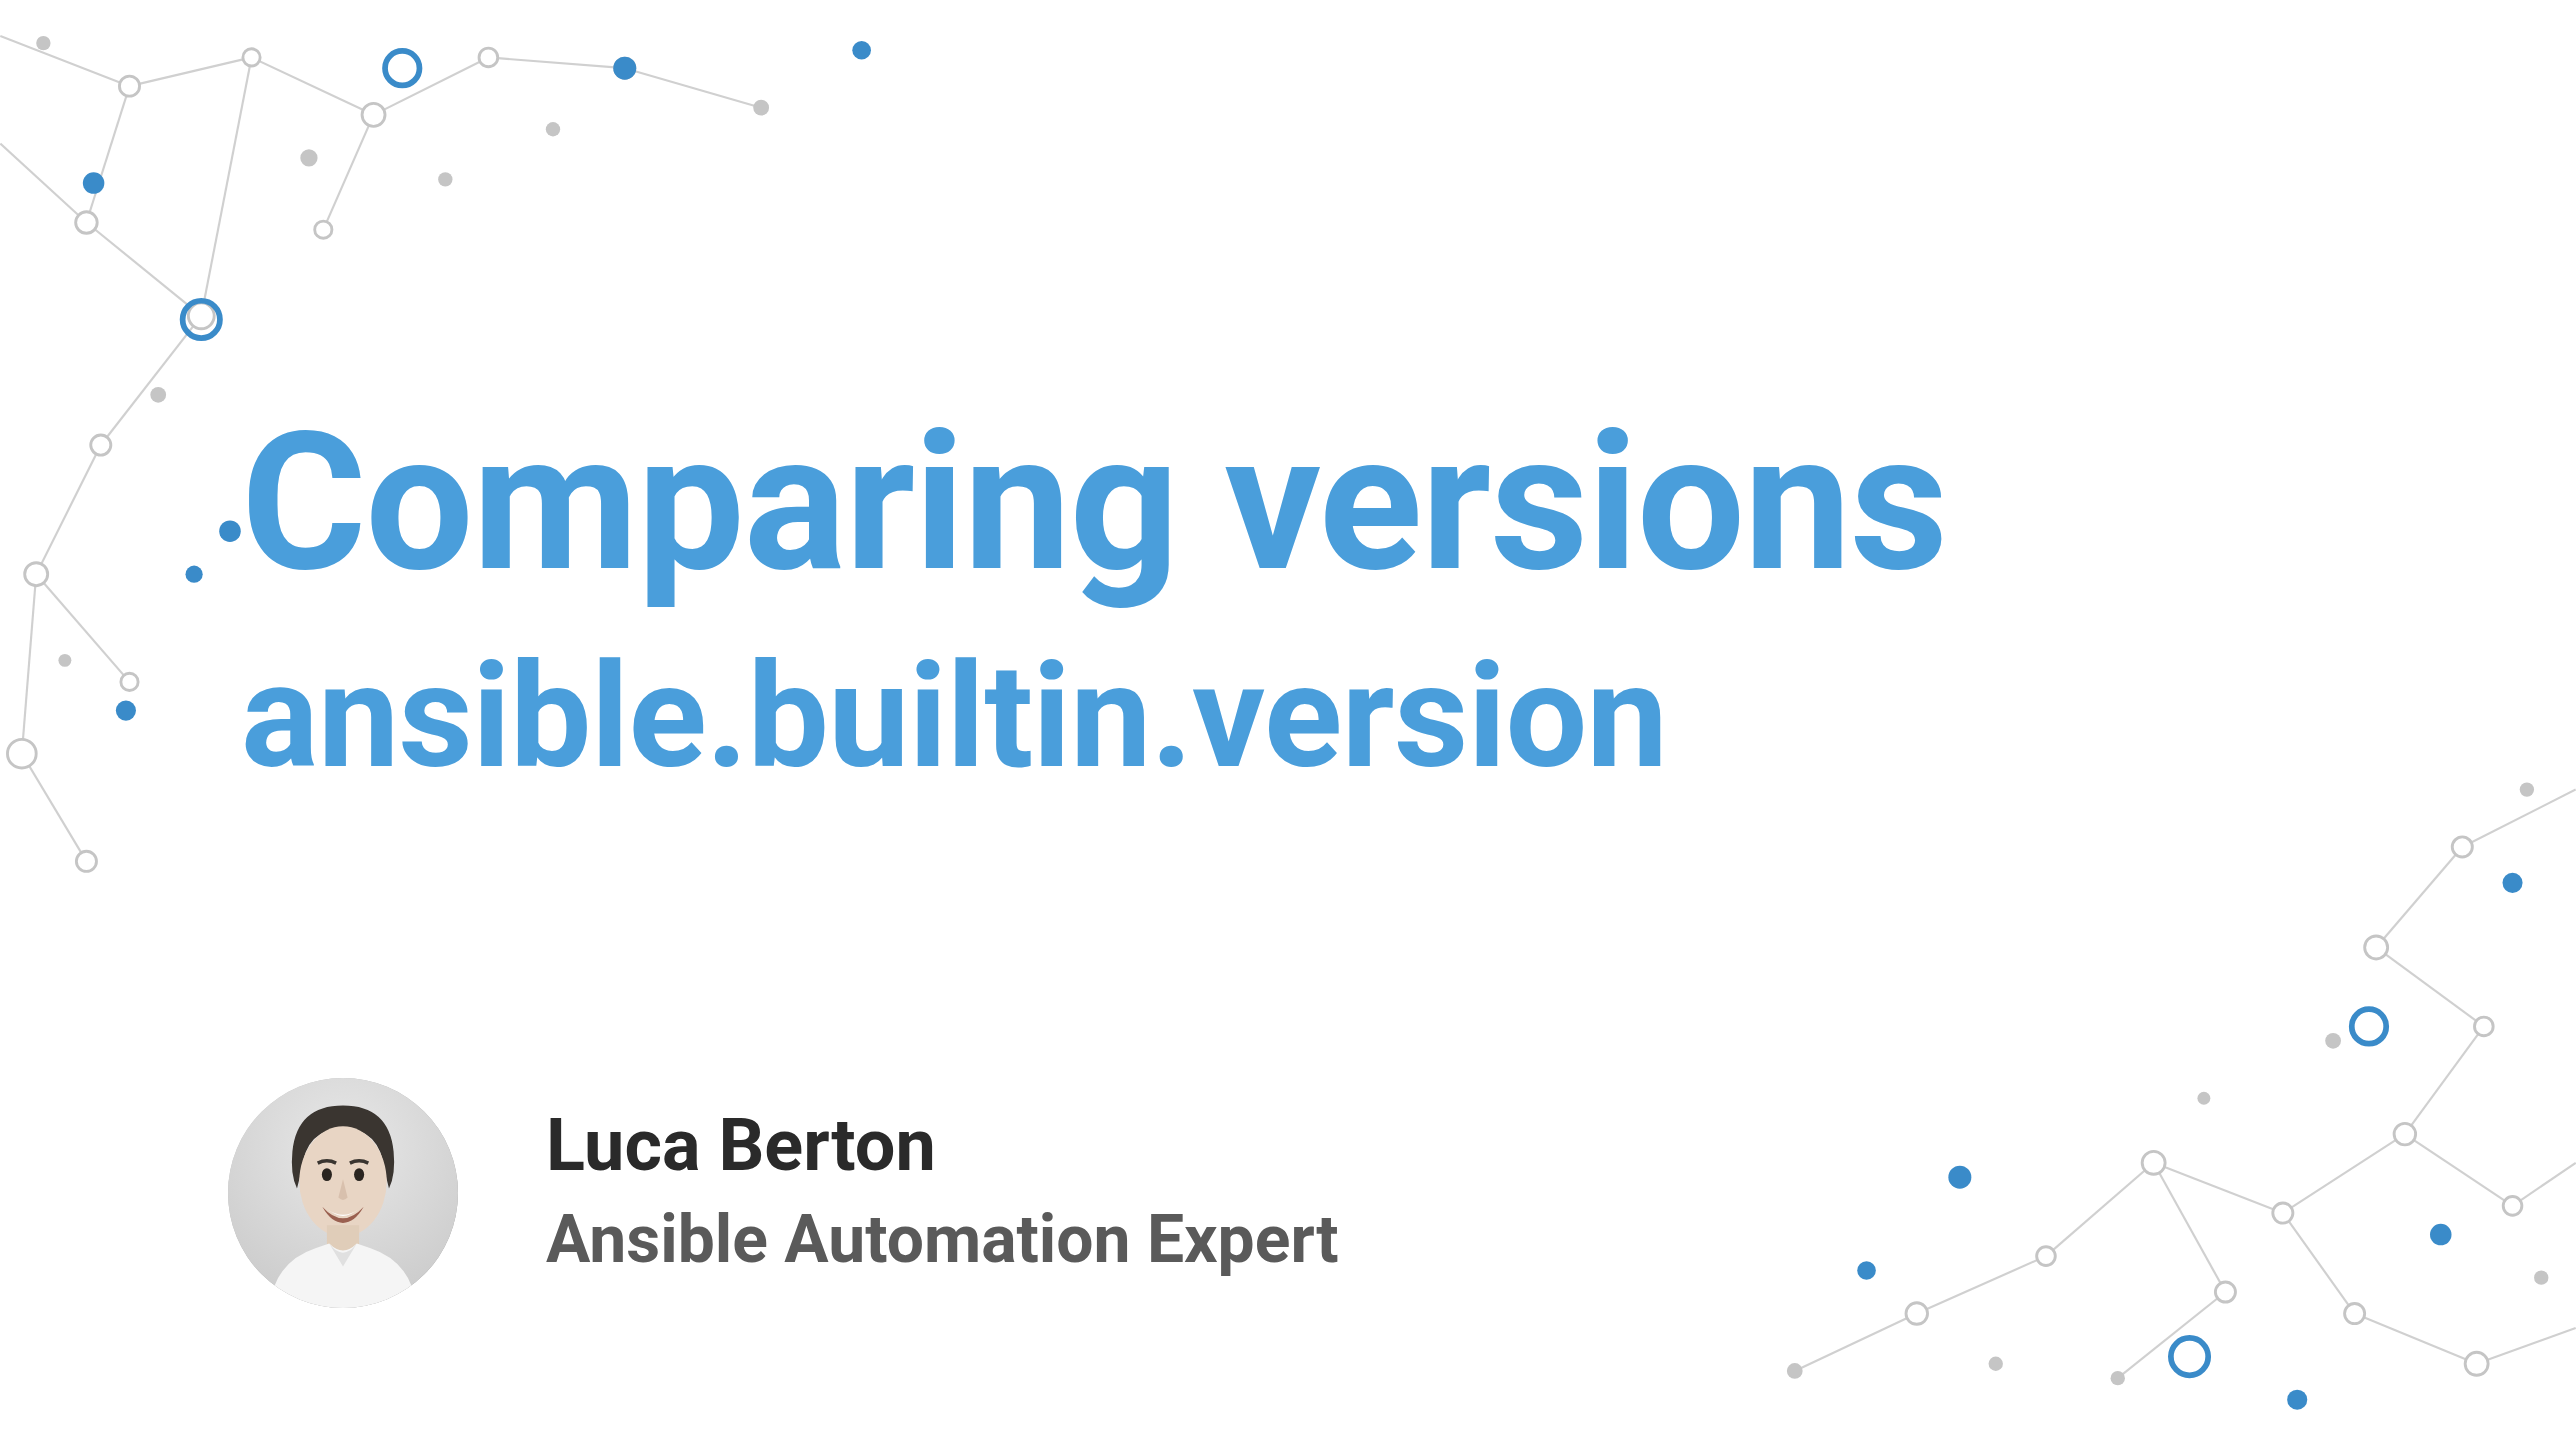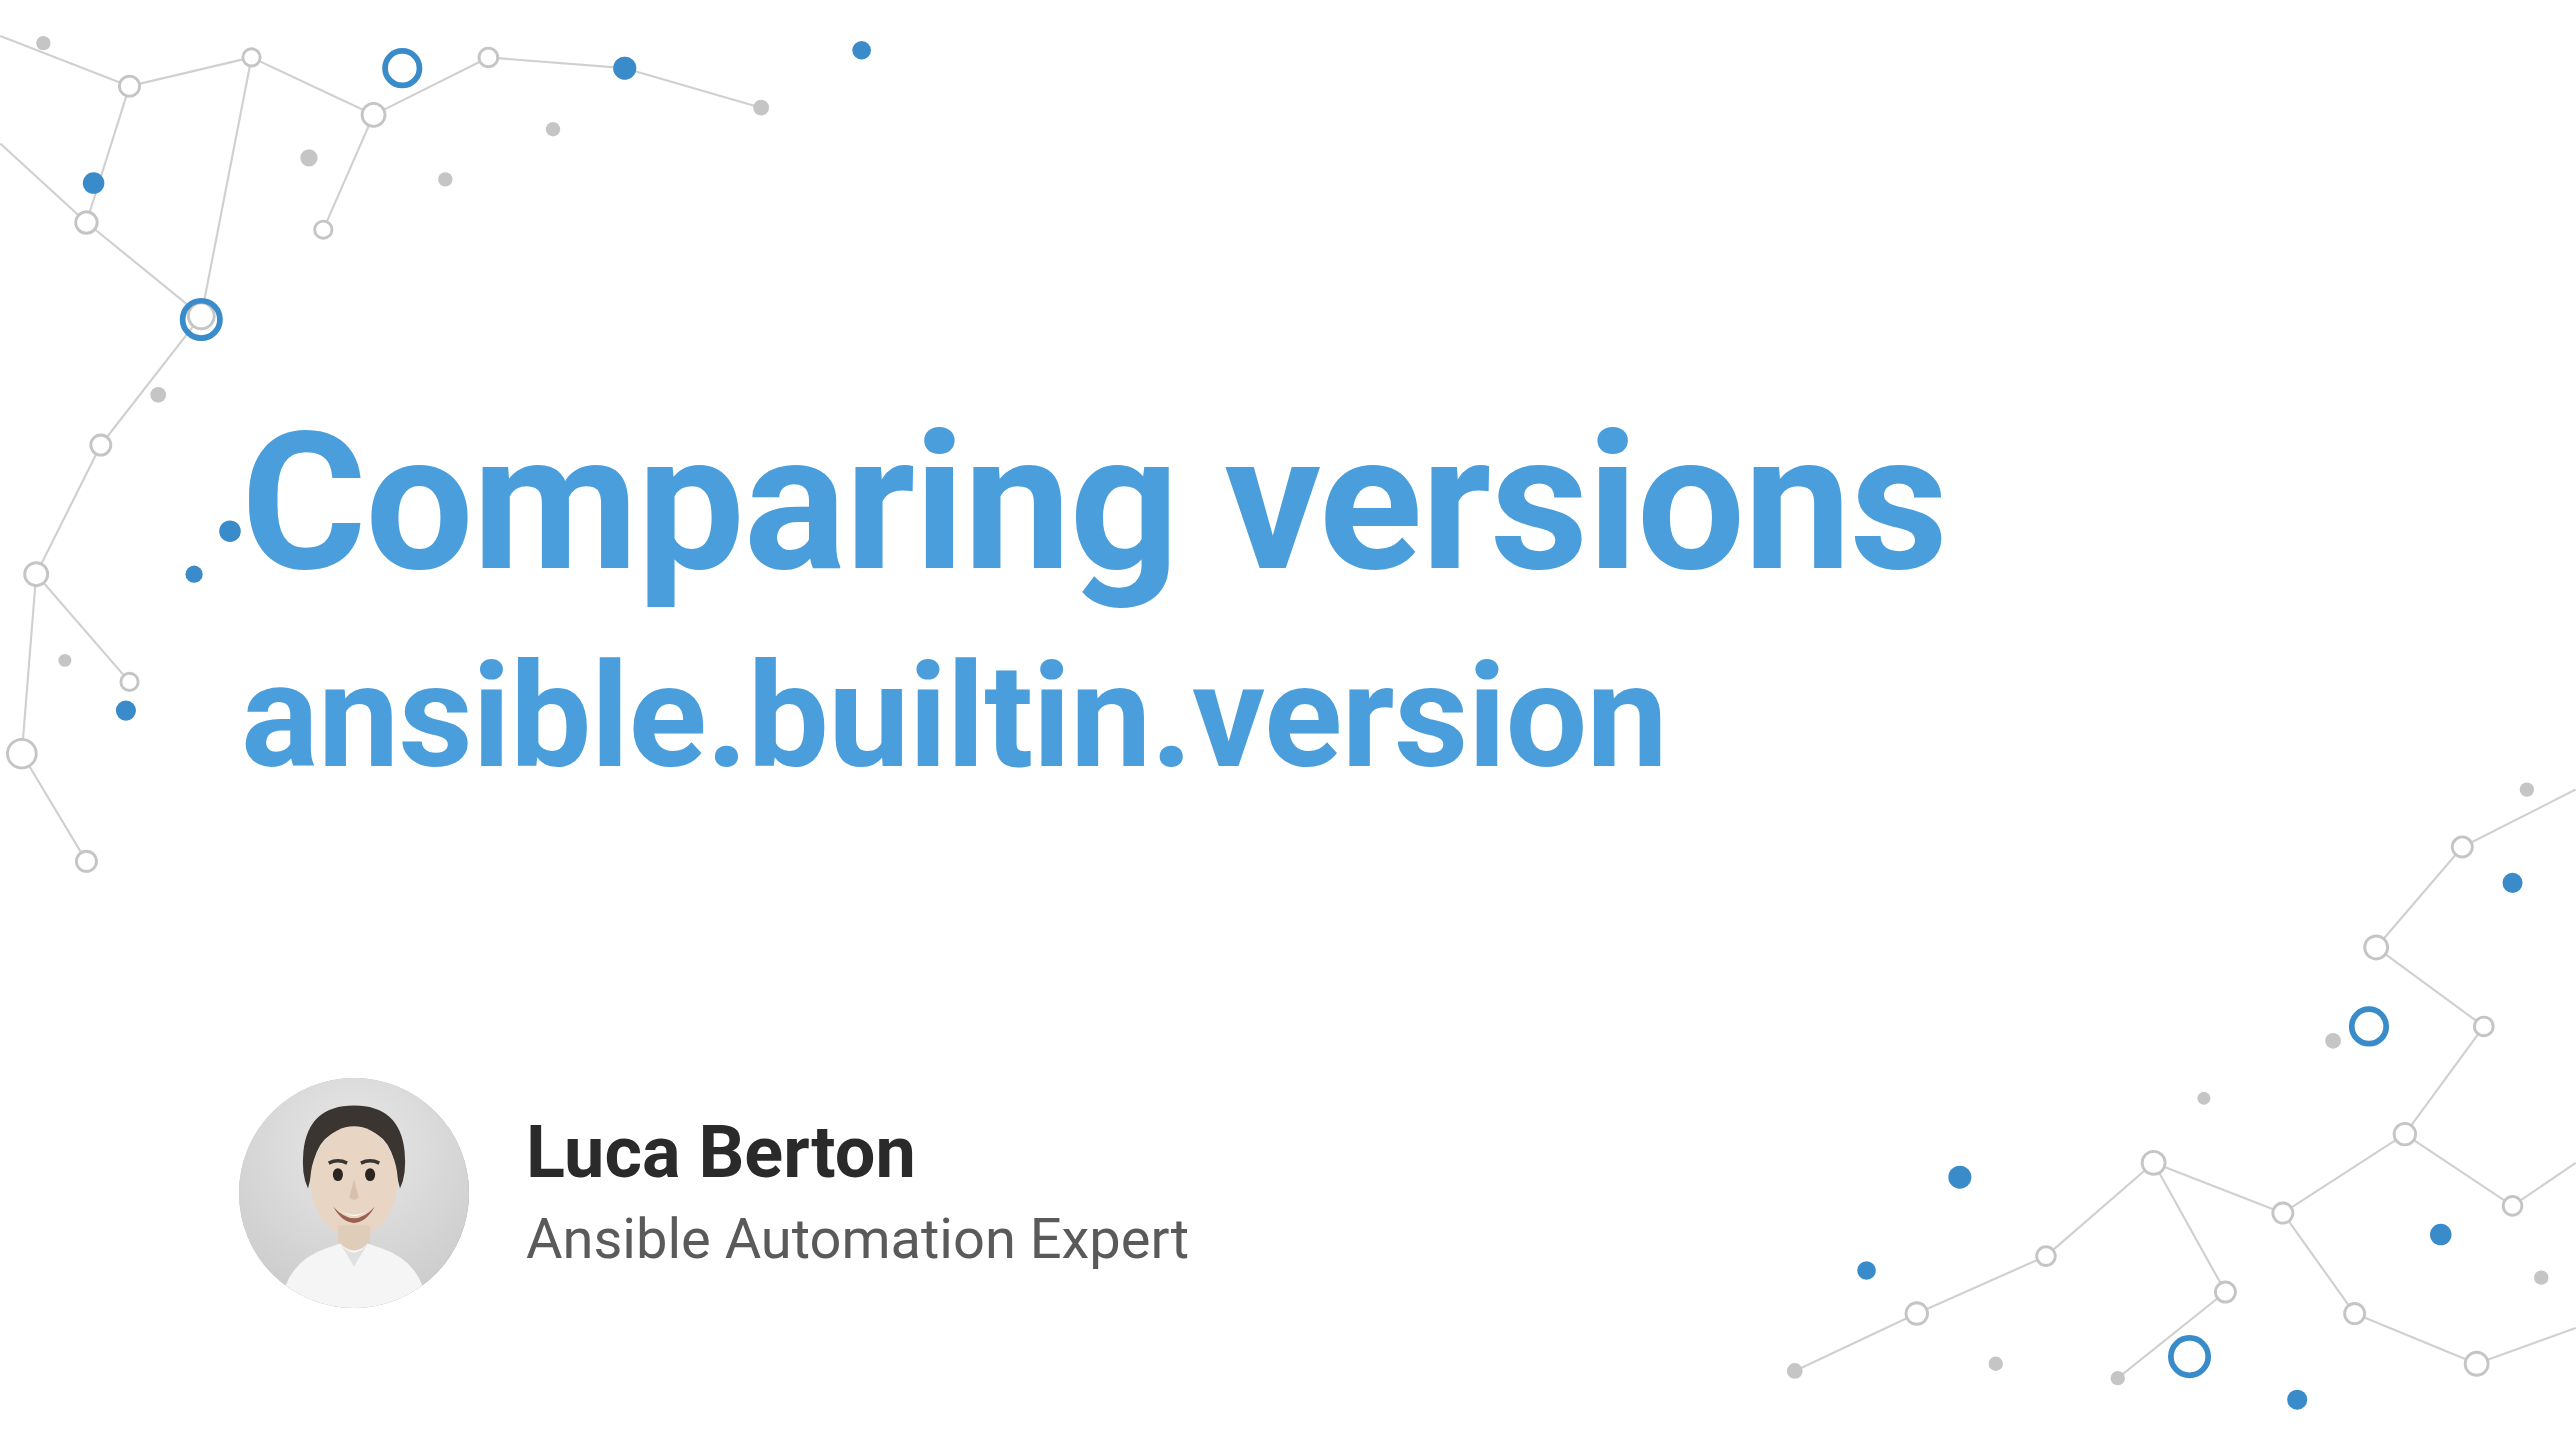--- a/index.html
+++ b/index.html
@@ -40,24 +40,24 @@
     font-size: 145px;
     font-weight: 700;
     color: #4a9edb;
     line-height: 1.15;
     margin-top: 29px;
     letter-spacing: -0.7px;
   }
   .author-section {
     position: absolute;
     bottom: 129px;
-    left: 239px;
+    left: 228px;
     display: flex;
     align-items: center;
-    gap: 57px;
+    gap: 88px;
   }
   .avatar {
     width: 230px;
     height: 230px;
     border-radius: 50%;
     background: linear-gradient(135deg, #d0d0d0 0%, #b0b0b0 40%, #909090 100%);
     overflow: hidden;
     position: relative;
     flex-shrink: 0;
   }
@@ -69,22 +69,22 @@
     display: flex;
     flex-direction: column;
   }
   .author-name {
     font-size: 72px;
     font-weight: 700;
     color: #2a2a2a;
     line-height: 1.2;
   }
   .author-title {
-    font-size: 56px;
-    font-weight: 400;
+    font-size: 66px;
+    font-weight: 700;
     color: #5a5a5a;
     line-height: 1.3;
     margin-top: 7.2px;
   }
 </style>
 </head>
 <body>
 
 <svg class="network-bg" viewBox="0 0 3588 2002" xmlns="http://www.w3.org/2000/svg">
 

